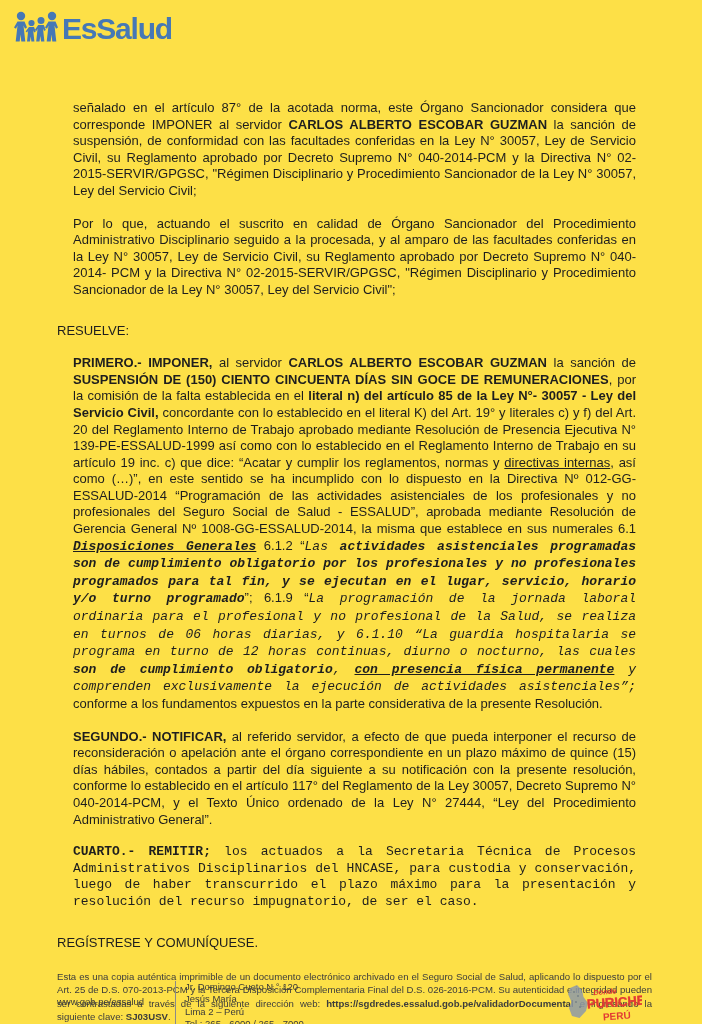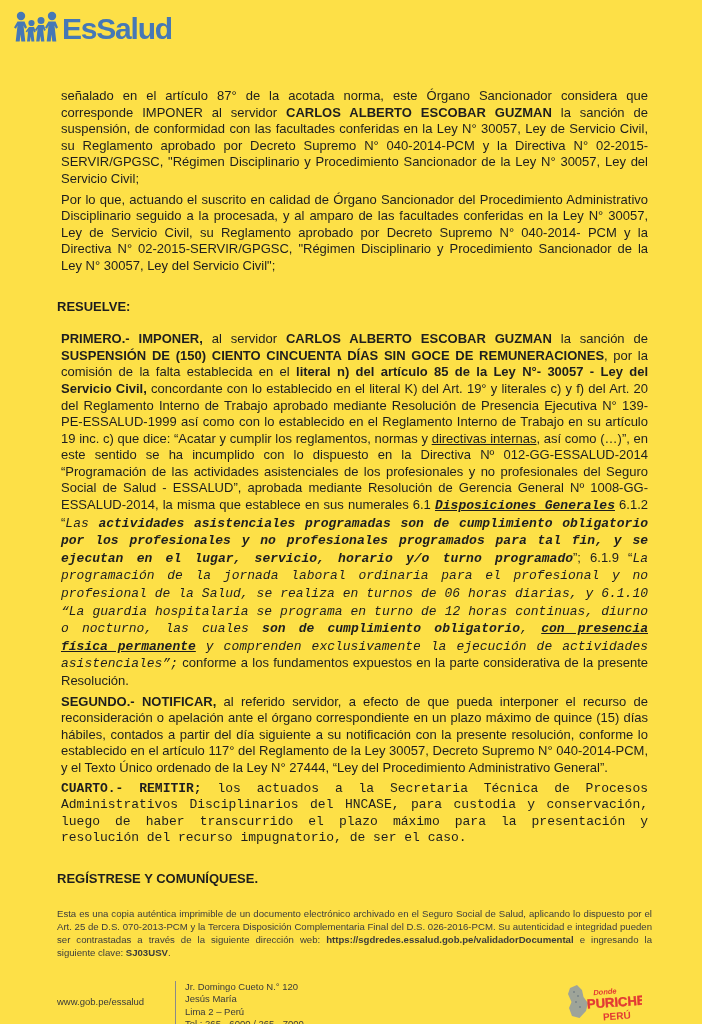--- a/index.html
+++ b/index.html
@@ -28,24 +28,24 @@
   }
   
   .content {
     position: absolute;
     top: 84px; left: 57px; width: 595px;
     color: #1e1e1e;
     font-size: 13px;
     line-height: 16.6px;
     text-align: justify;
   }
-  p.block { margin: 4px; }
+  p.block { margin: 16px; }
   .mb  { margin-bottom: 16px; }
   .mb2 { margin-bottom: 30px; font-family: Liberation Mono, monospace; }
-  .heading { font-weight: bold; text-align: left; margin-top: 24px; }
+  .heading { font-weight: normal; text-align: left; margin-top: 24px; }
   .b { font-weight: bold; }
   .i { font-style: italic; font-family: Liberation Mono, monospace; }
   .u { text-decoration: underline; }
   .note {
     margin-top: 19px;
     font-size: 9.6px;
     line-height: 13.3px;
     color: #3c3c3c;
     text-align: justify;
   }

